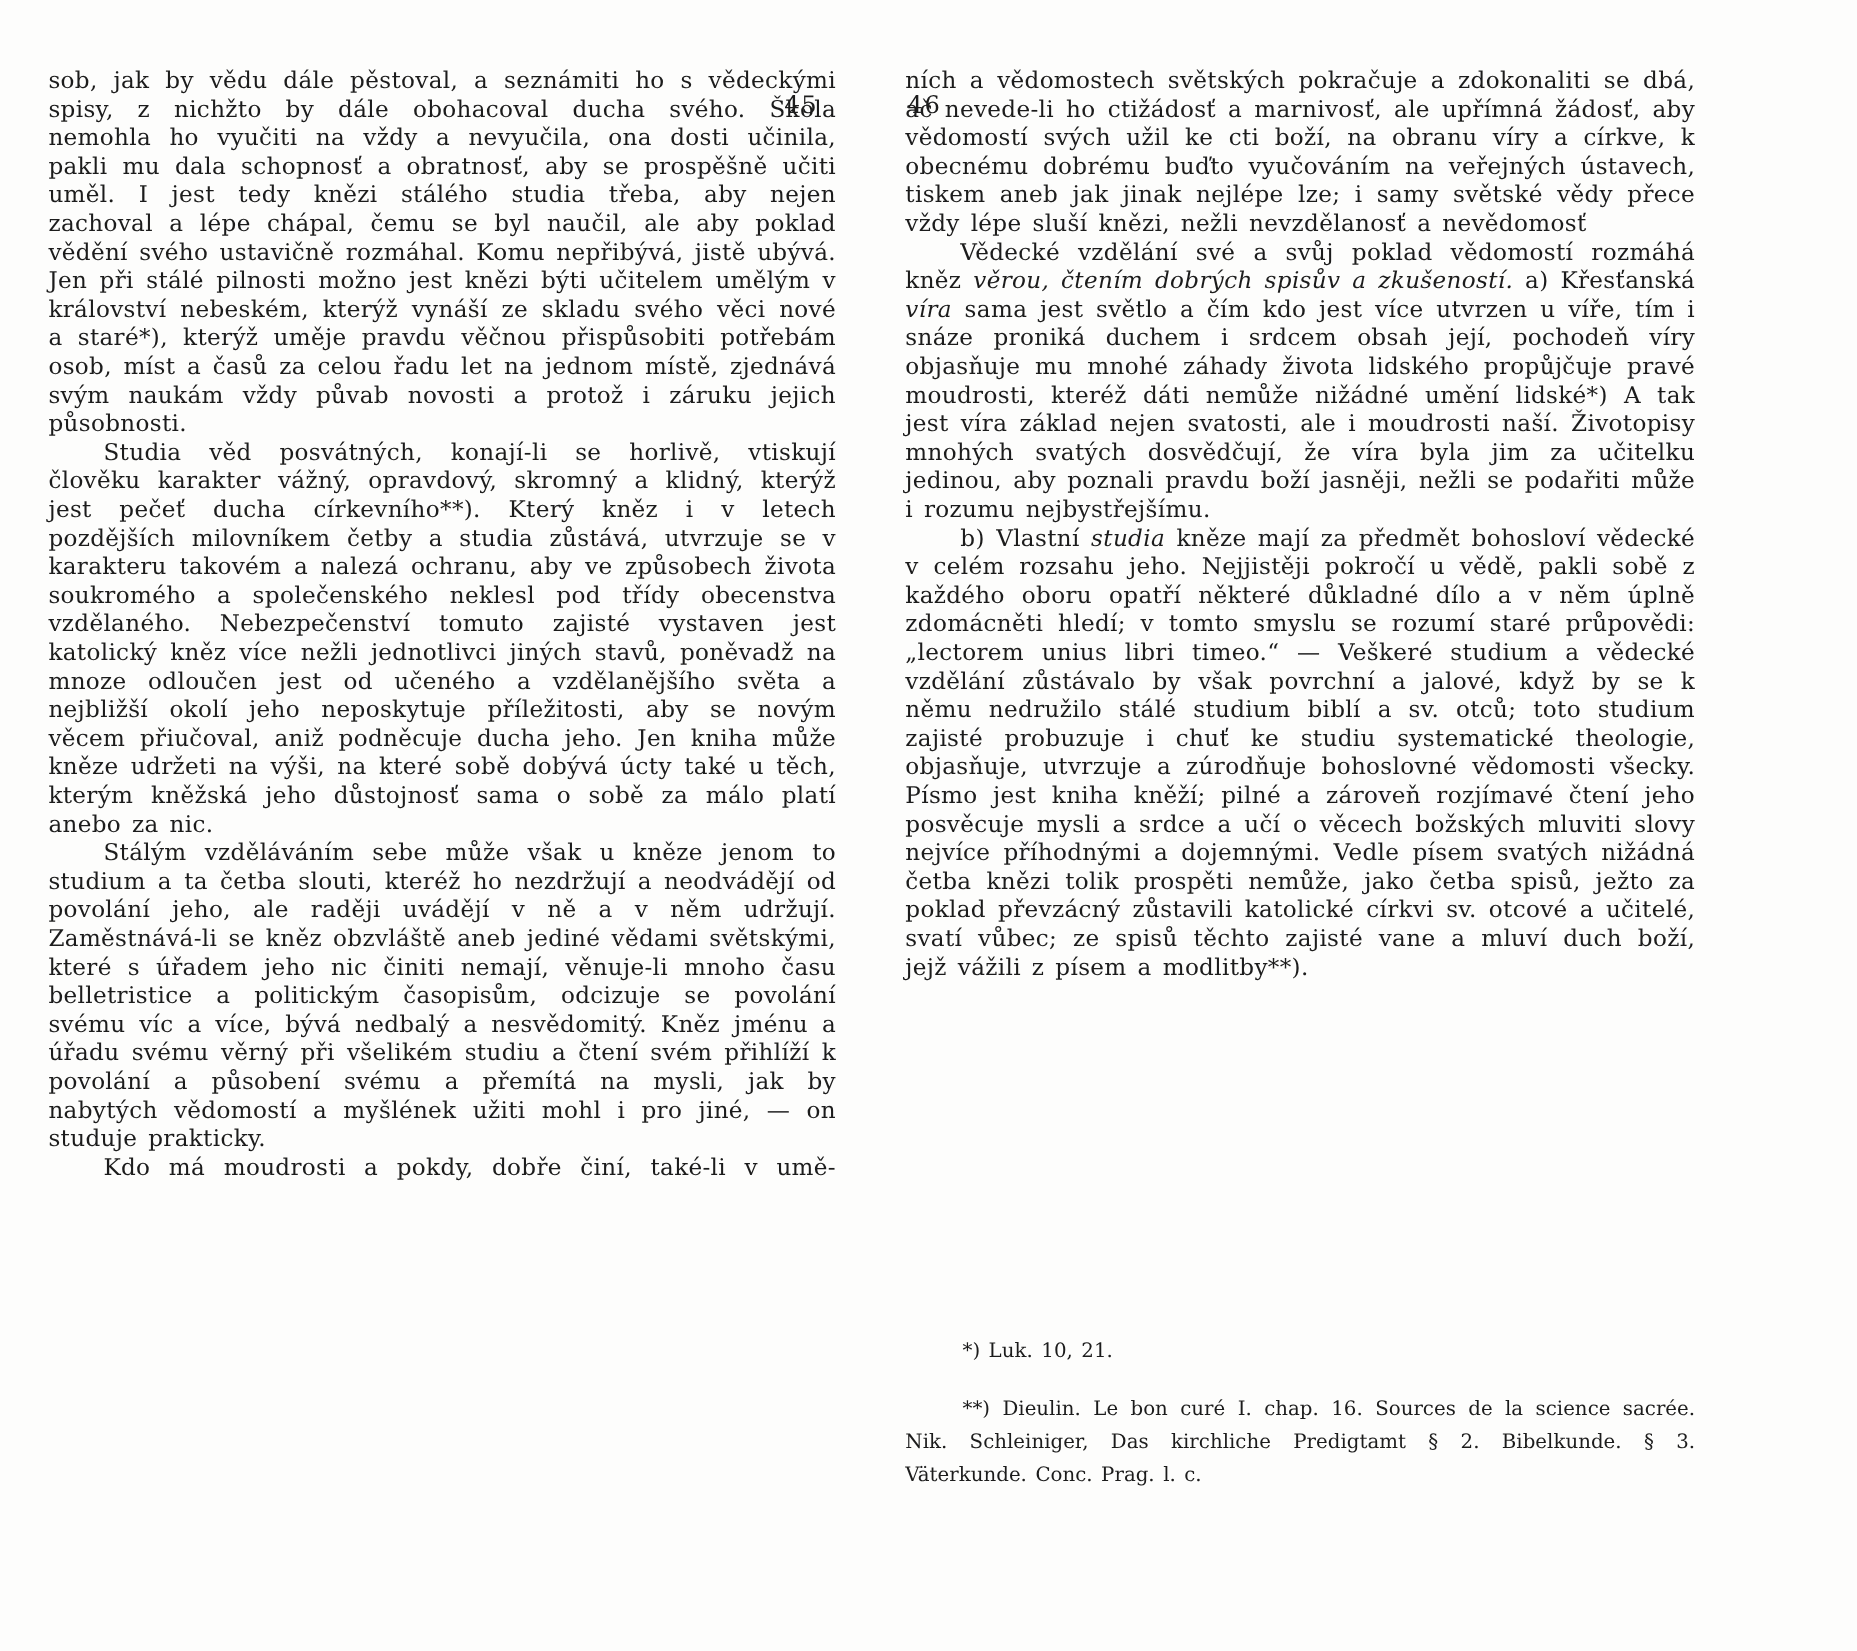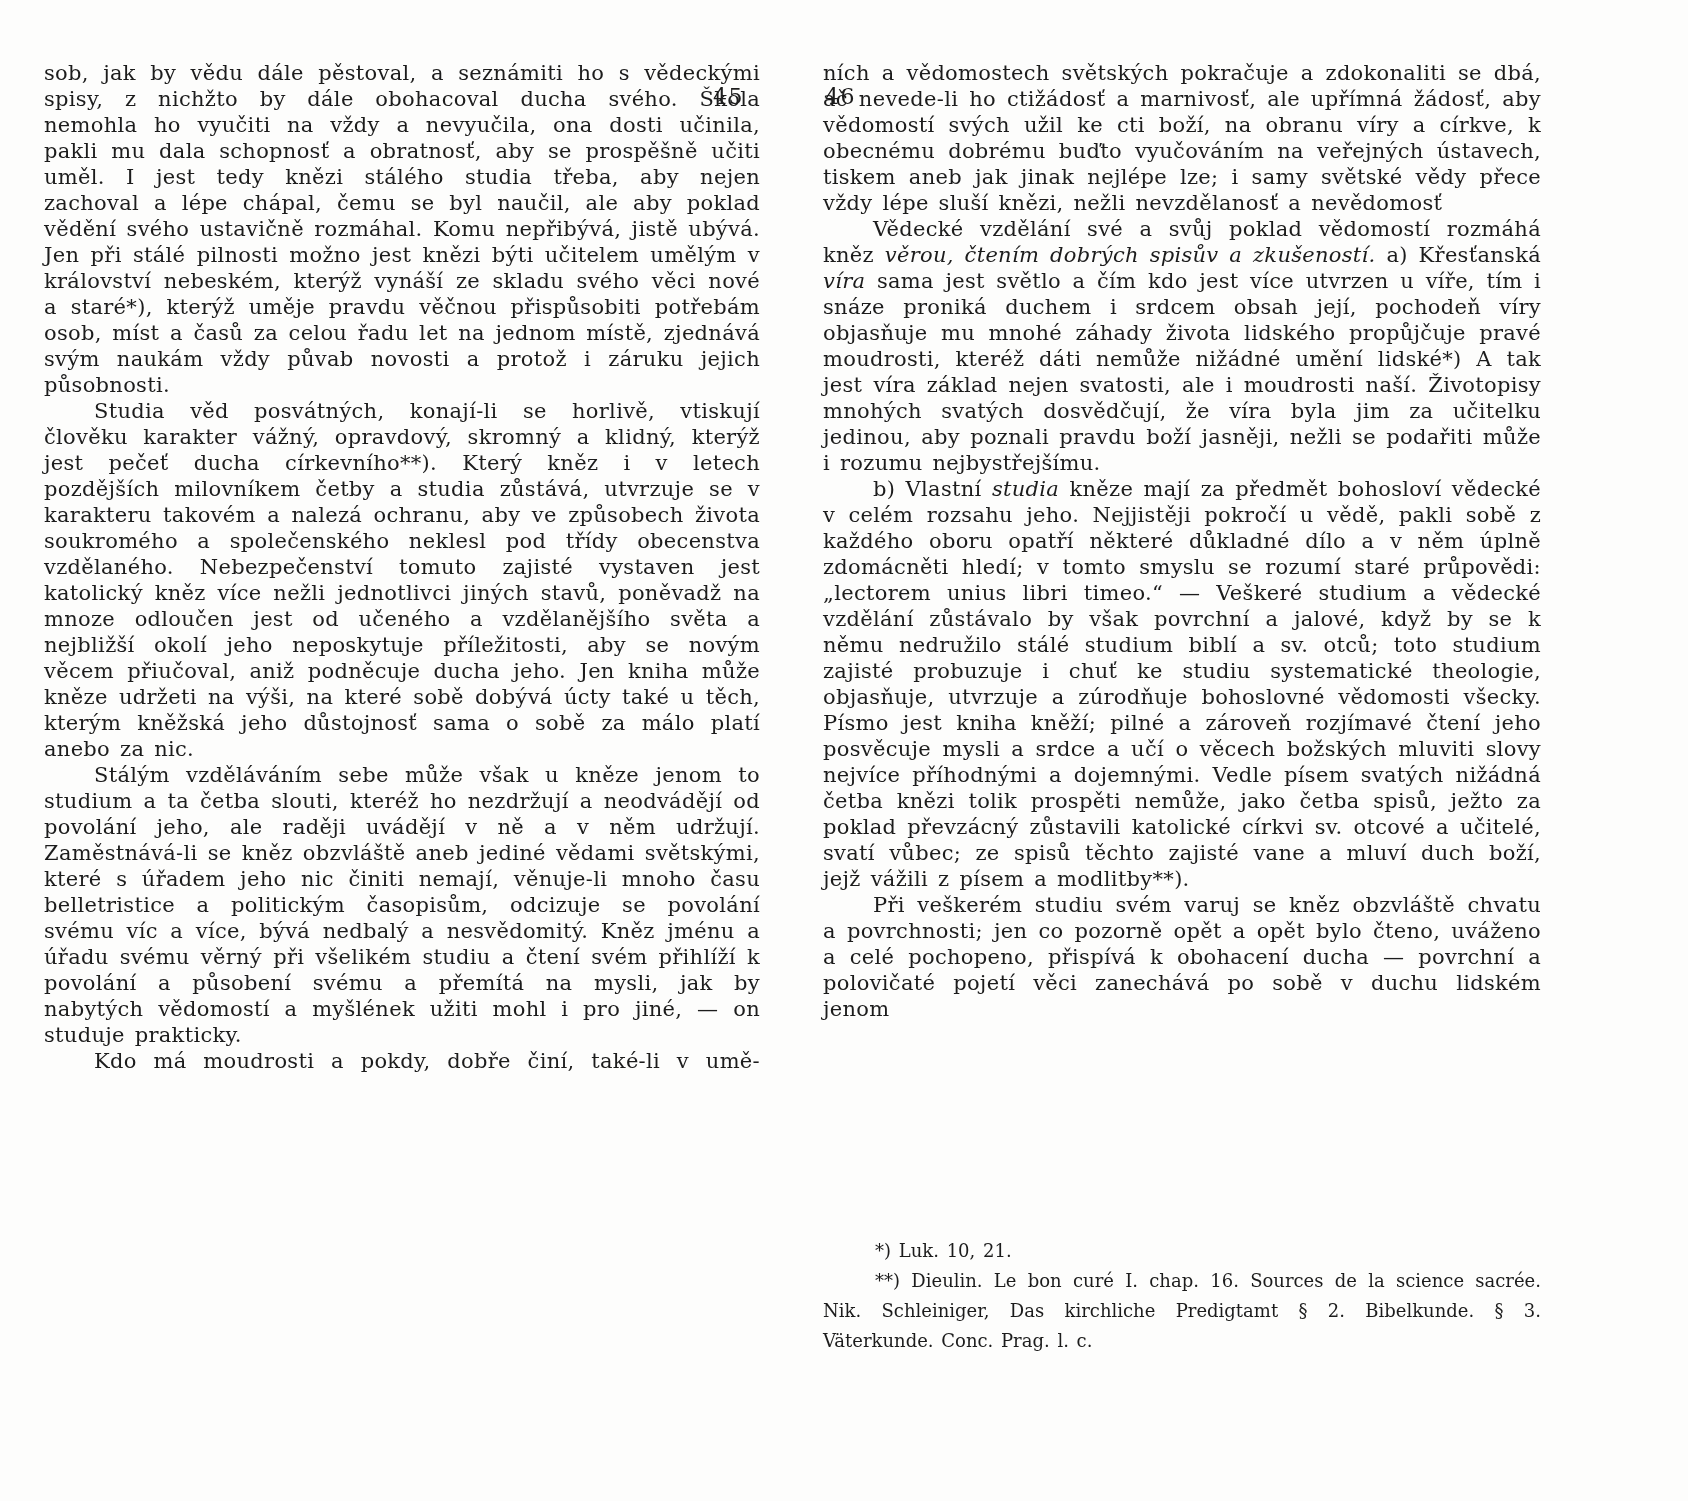--- a/index.html
+++ b/index.html
@@ -55,21 +55,21 @@
     width: 96px;
     border: 0;
     border-top: 3px solid #1d1d1d;
     margin: 0 0 20px 0;
   }
   .footnote {
     font-size: 18px;
     line-height: 30px;
   }
   .footnotes-left .footnote { text-indent: 52px; margin-bottom: 4px; }
-  .footnotes-right .footnote { text-indent: 52px; text-align: justify; word-spacing: 2px; }
+  .footnotes-right .footnote { text-indent: 52px; text-align: justify; word-spacing: 2px; margin-top: 22px; }
 </style>
 </head>
 <body>
 
 <div class="spread">
 
   <section class="page page-left">
     <div class="page-number page-number-left">45</div>
     <div class="body-text">
       <p class="para"><span>sob, jak by vědu dále pěstoval, a seznámiti ho s vědeckými spisy, z nichžto by dále obohacoval ducha svého. Škola nemohla ho vyučiti na vždy a nevyučila, ona dosti učinila, pakli mu dala schopnosť a obratnosť, aby se prospěšně učiti uměl. I jest tedy knězi stálého studia třeba, aby nejen zachoval a lépe chápal, čemu se byl naučil, ale aby poklad vědění svého ustavičně rozmáhal. Komu nepřibývá, jistě ubývá. Jen při stálé pilnosti možno jest knězi býti učitelem umělým v království nebeském, kterýž vynáší ze skladu svého věci nové a staré*), kterýž uměje pravdu věčnou přispůsobiti potřebám osob, míst a časů za celou řadu let na jednom místě, zjednává svým naukám vždy půvab novosti a protož i záruku jejich působnosti.</span></p>
@@ -78,21 +78,20 @@
       <p class="para indent force-justify"><span>Kdo má moudrosti a pokdy, dobře činí, také-li v umě-</span></p>
     </div>
   </section>
 
   <section class="page page-right">
     <div class="page-number page-number-right">46</div>
     <div class="body-text">
       <p class="para"><span>ních a vědomostech světských pokračuje a zdokonaliti se dbá, ač nevede-li ho ctižádosť a marnivosť, ale upřímná žádosť, aby vědomostí svých užil ke cti boží, na obranu víry a církve, k obecnému dobrému buďto vyučováním na veřejných ústavech, tiskem aneb jak jinak nejlépe lze; i samy světské vědy přece vždy lépe sluší knězi, nežli nevzdělanosť a nevědomosť</span></p>
       <p class="para indent"><span>Vědecké vzdělání své a svůj poklad vědomostí rozmáhá kněz </span><em>věrou, čtením dobrých spisův a zkušeností.</em><span> a) Křesťanská </span><em>víra</em><span> sama jest světlo a čím kdo jest více utvrzen u víře, tím i snáze proniká duchem i srdcem obsah její, pochodeň víry objasňuje mu mnohé záhady života lidského propůjčuje pravé moudrosti, kteréž dáti nemůže nižádné umění lidské*) A tak jest víra základ nejen svatosti, ale i moudrosti naší. Životopisy mnohých svatých dosvědčují, že víra byla jim za učitelku jedinou, aby poznali pravdu boží jasněji, nežli se podařiti může i rozumu nejbystřejšímu.</span></p>
       <p class="para indent"><span>b) Vlastní </span><em>studia</em><span> kněze mají za předmět bohosloví vědecké v celém rozsahu jeho. Nejjistěji pokročí u vědě, pakli sobě z každého oboru opatří některé důkladné dílo a v něm úplně zdomácněti hledí; v tomto smyslu se rozumí staré průpovědi: „lectorem unius libri timeo.“ — Veškeré studium a vědecké vzdělání zůstávalo by však povrchní a jalové, když by se k němu nedružilo stálé studium biblí a sv. otců; toto studium zajisté probuzuje i chuť ke studiu systematické theologie, objasňuje, utvrzuje a zúrodňuje bohoslovné vědomosti všecky. Písmo jest kniha kněží; pilné a zároveň rozjímavé čtení jeho posvěcuje mysli a srdce a učí o věcech božských mluviti slovy nejvíce příhodnými a dojemnými. Vedle písem svatých nižádná četba knězi tolik prospěti nemůže, jako četba spisů, ježto za poklad převzácný zůstavili katolické církvi sv. otcové a učitelé, svatí vůbec; ze spisů těchto zajisté vane a mluví duch boží, jejž vážili z písem a modlitby**).</span></p>
-      <p class="para indent"><span>Při veškerém studiu svém varuj se kněz obzvláště chvatu a povrchnosti; jen co pozorně opět a opět bylo čteno, uváženo a celé pochopeno, přispívá k obohacení ducha — povrchní a polovičaté pojetí věci zanechává po sobě v duchu lidském jenom</span></p>
     </div>
     <div class="footnotes footnotes-right">
       <div class="footnote">*) Luk. 10, 21.</div>
       <div class="footnote">**) Dieulin. Le bon curé I. chap. 16. Sources de la science sacrée. Nik. Schleiniger, Das kirchliche Predigtamt § 2. Bibelkunde. § 3. Väterkunde. Conc. Prag. l. c.</div>
     </div>
   </section>
 
 </div>
 
 </body></html>

